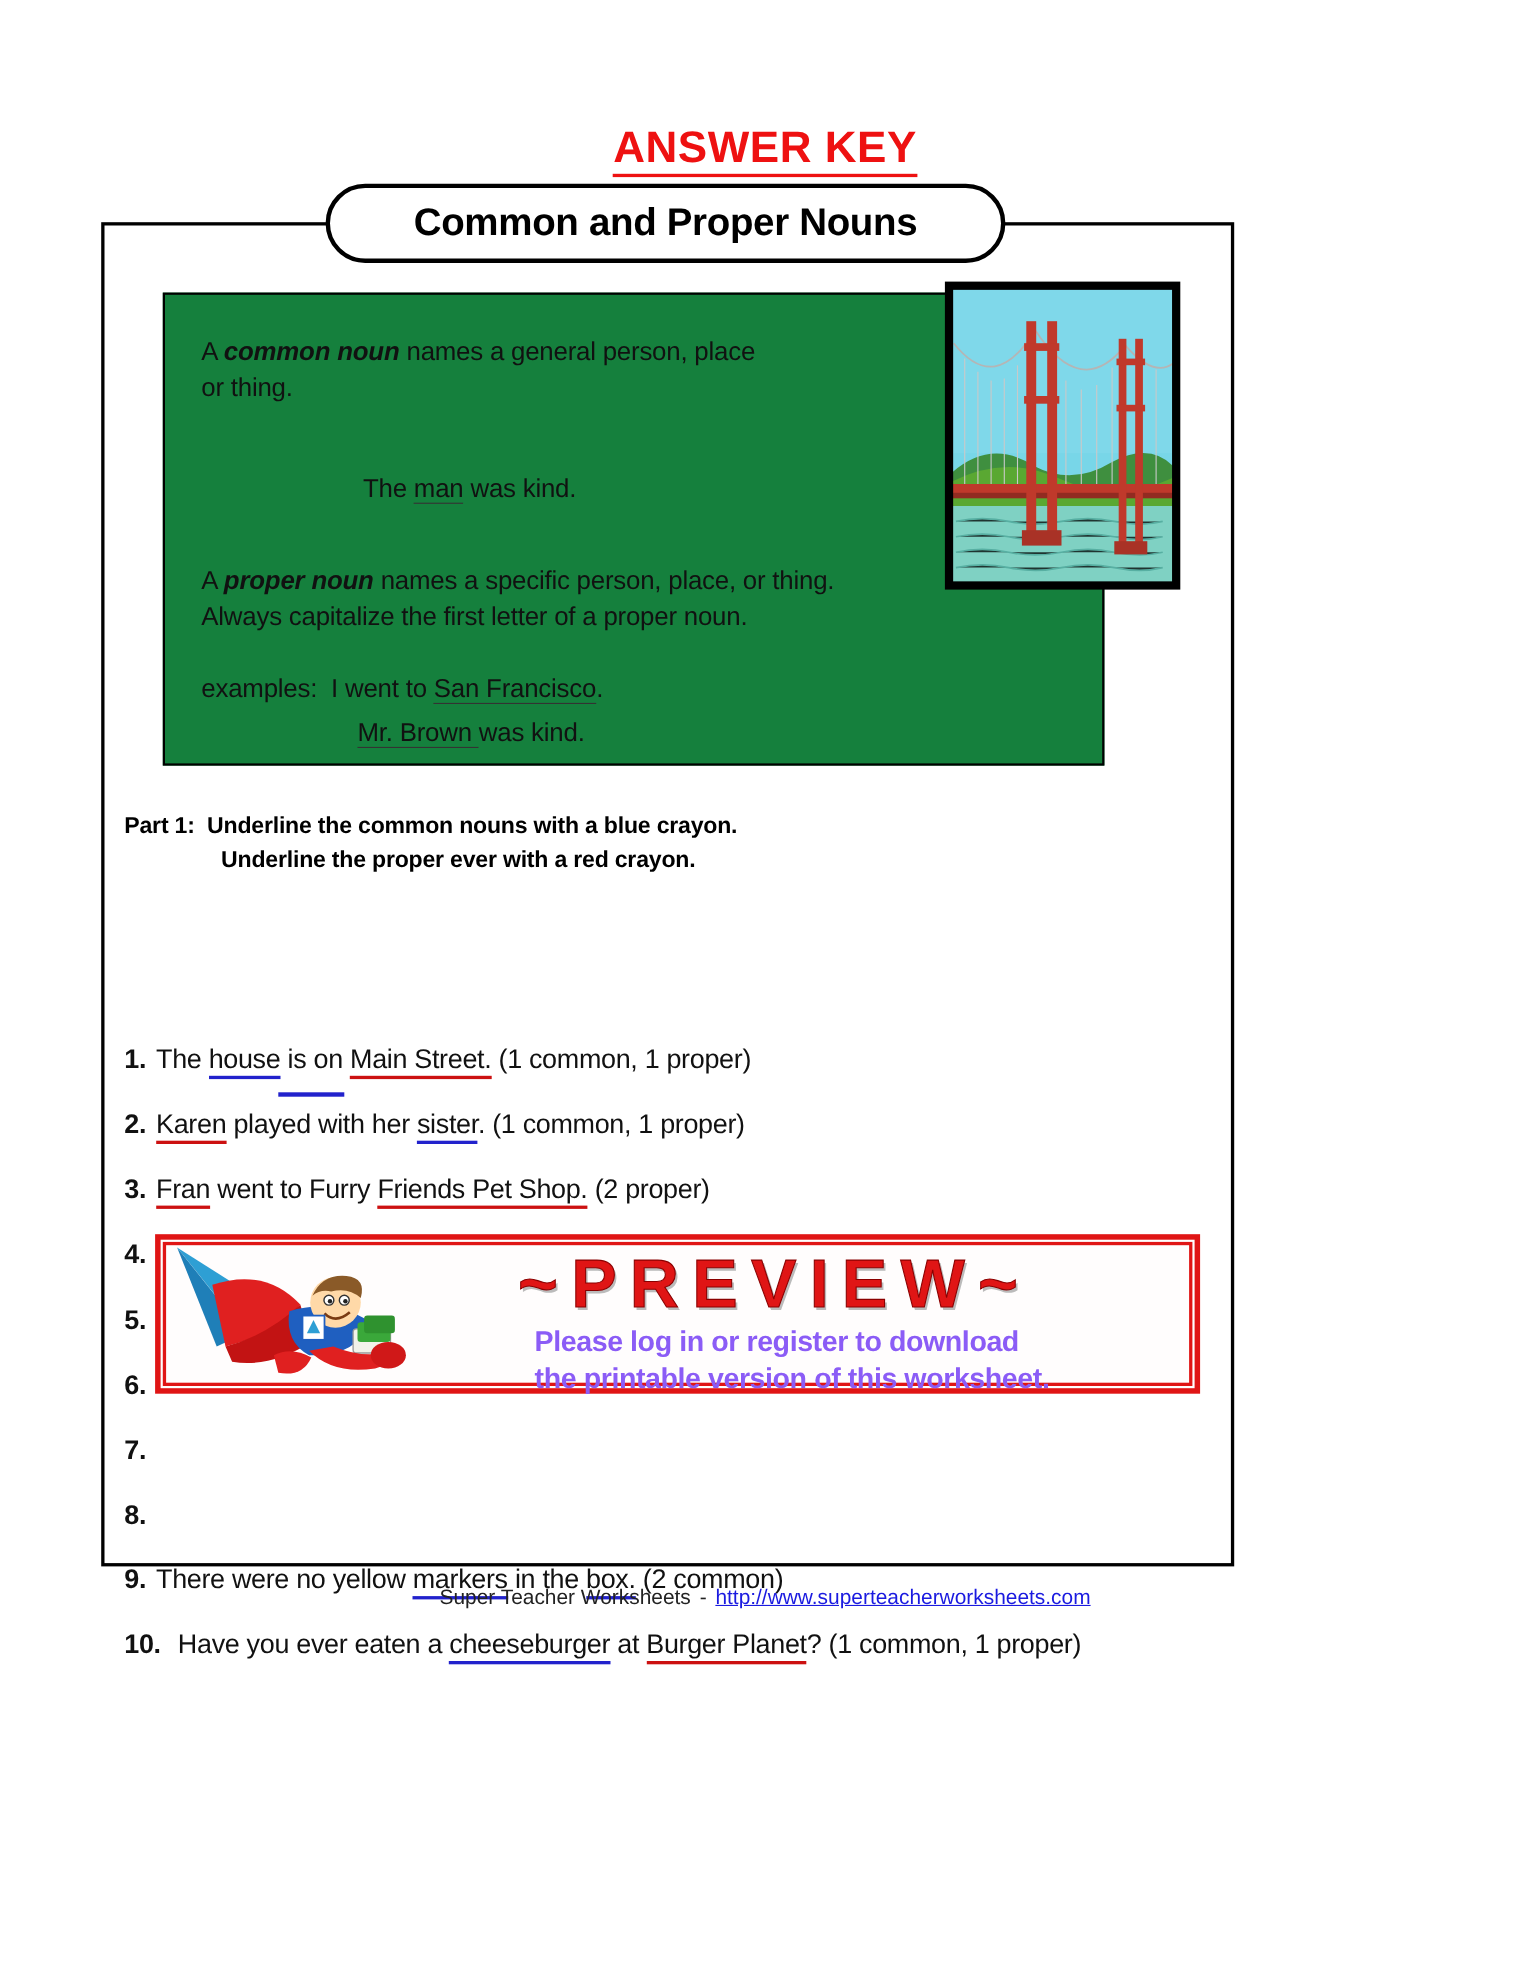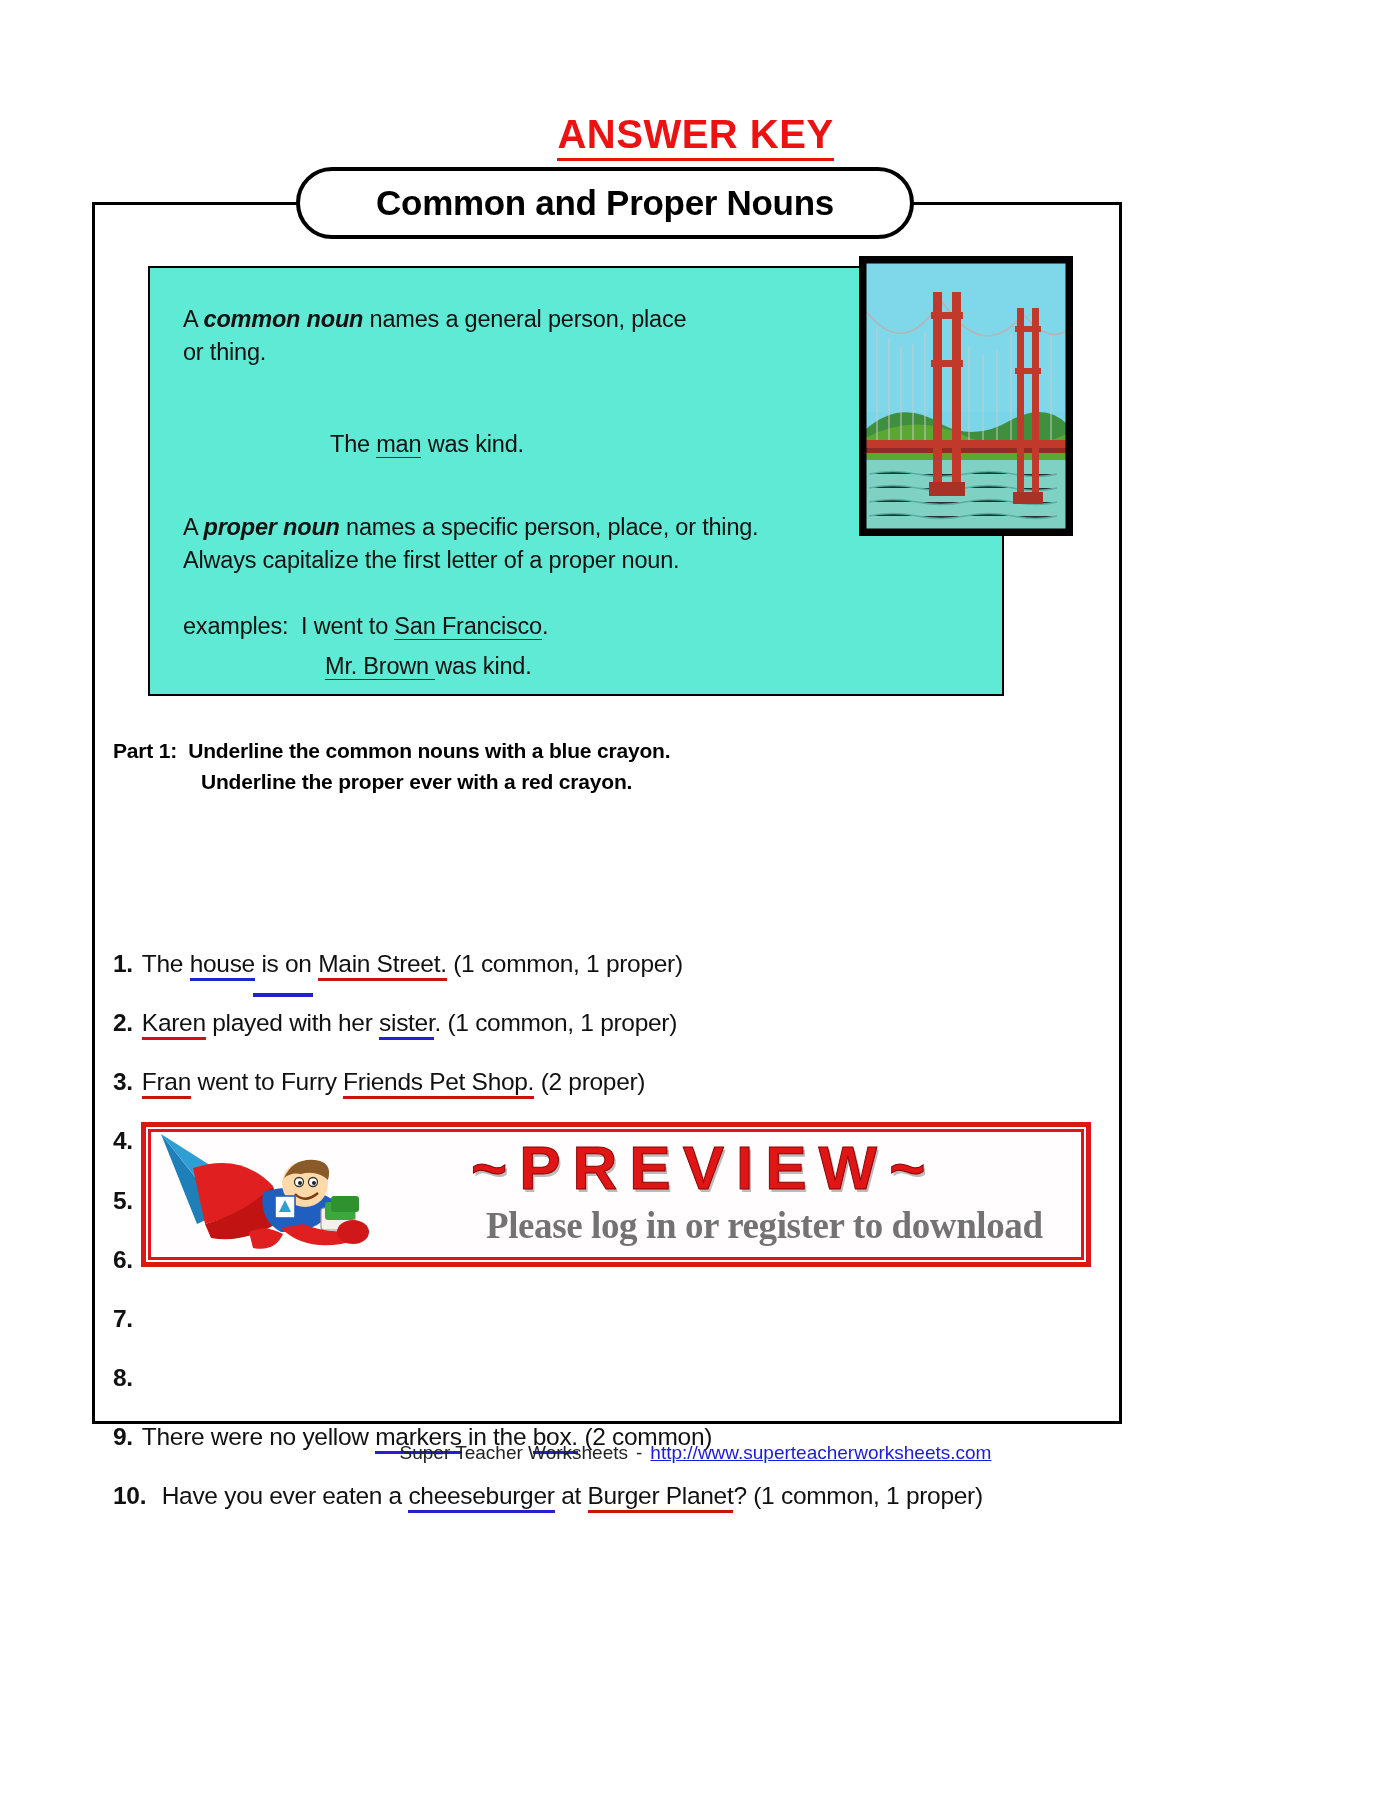--- a/index.html
+++ b/index.html
@@ -60,21 +60,21 @@
     font-family: "Liberation Sans", sans-serif;
     letter-spacing: -0.3px;
   }
 
   
   #def-box {
     position: absolute;
     left: 148px; top: 266px;
     width: 856px; height: 430px;
     border: 2px solid #000;
-    background: #5eead4;
+    background: #15803d;
     z-index: 2;
   }
   .def-text {
     position: absolute;
     left: 33px;
     font-size: 23.5px;
     line-height: 33px;
     color: #111;
     font-family: "Liberation Sans", sans-serif;
     letter-spacing: -0.2px;
@@ -169,24 +169,24 @@
     font-weight: bold;
     color: #e01515;
     letter-spacing: 12px;
     font-family: "Liberation Sans", sans-serif;
     text-shadow: 2px 3px 0 #bbbbbb;
     -webkit-text-stroke: 1px #8a0000;
   }
   #pv-l1, #pv-l2 {
     position: absolute;
     left: 345px;
-    font-size: 37px;
-    font-weight: bold;
-    color: #737373;
-    font-family: Liberation Serif, serif;
+    font-size: 26px;
+    font-weight: bold;
+    color: #8b5cf6;
+    font-family: Liberation Sans, sans-serif;
     letter-spacing: -0.4px;
   }
   #pv-l1 { top: 82px; }
   #pv-l2 { top: 116px; }
   #pv-hero { position: absolute; left: 12px; top: 6px; width: 300px; height: 132px; }
 
   
   #footer {
     position: absolute;
     left: 0; top: 1442px; width: 1391px;
@@ -347,19 +347,20 @@
 
         <path d="M128 100 Q150 122 188 116 Q206 112 202 100 Q180 108 150 96 Z" fill="#e02020"></path>
         <ellipse cx="200" cy="104" rx="16" ry="12" fill="#d01818"></ellipse>
 
         <path d="M96 104 Q112 96 130 106 Q122 124 100 120 Z" fill="#e02020"></path>
       </svg>
     </div>
 
     <div id="pv-word">~PREVIEW~</div>
     <div id="pv-l1">Please log in or register to download</div>
+    <div id="pv-l2">the printable version of this worksheet.</div>
   </div>
 
   <div id="footer">
     <span>Super Teacher Worksheets</span><span class="sep">-</span><a href="#">http://www.superteacherworksheets.com</a>
   </div>
 
 </div>
 
 </body></html>

